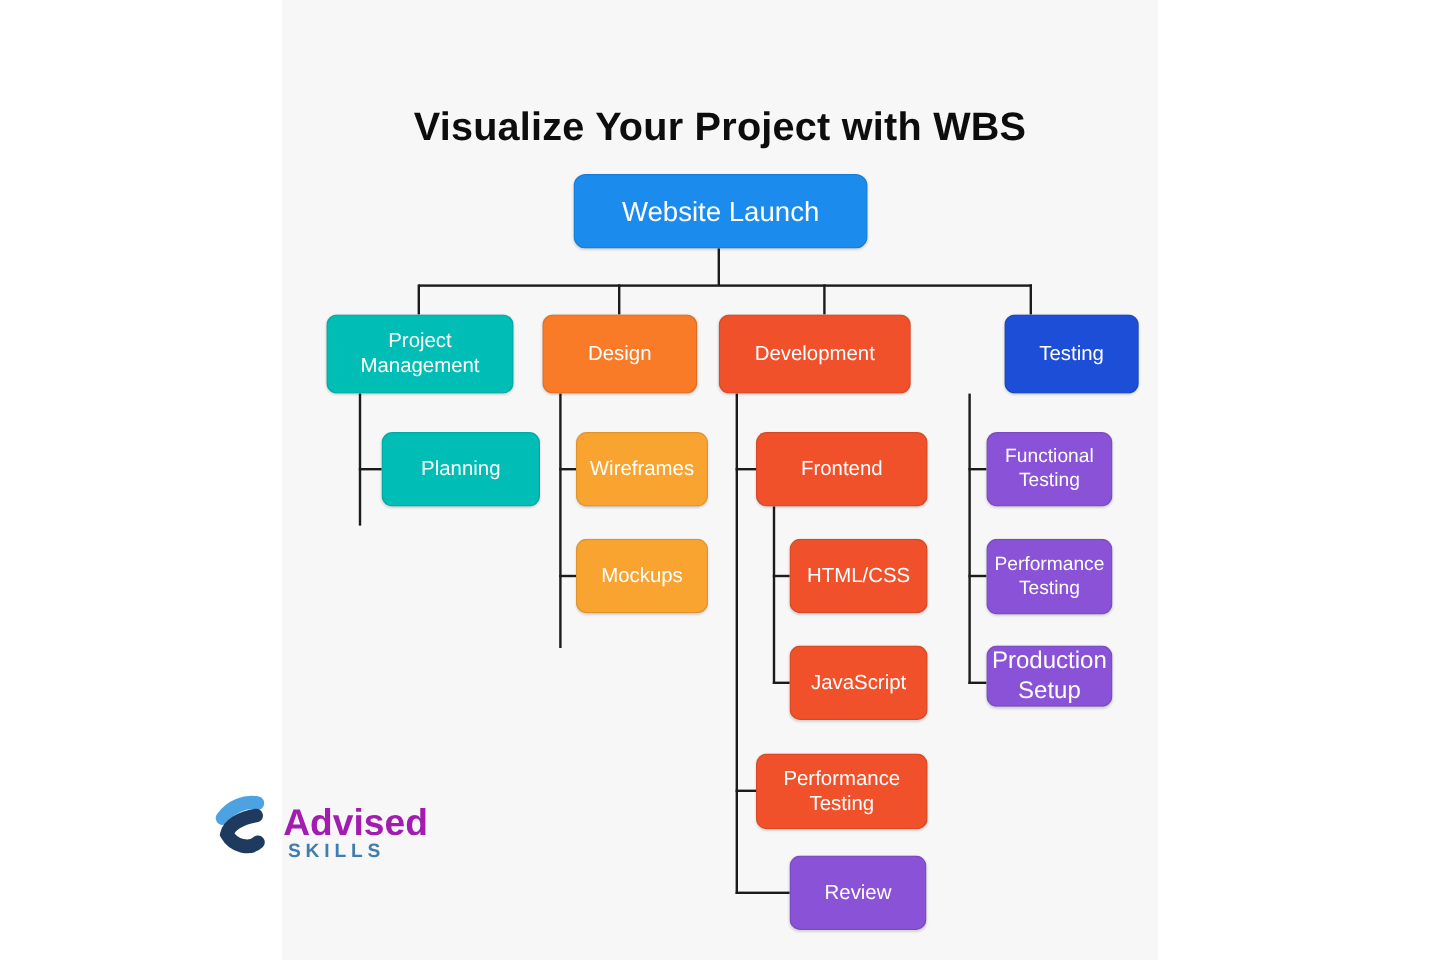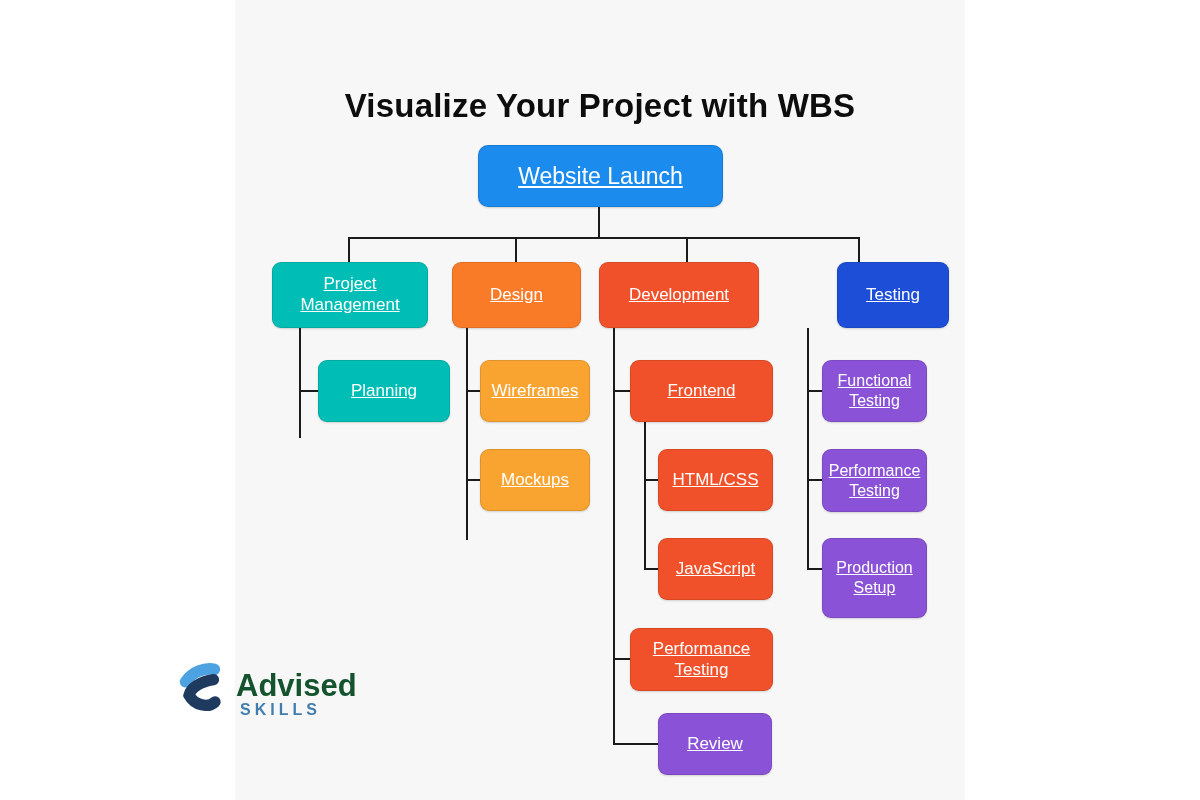--- a/index.html
+++ b/index.html
@@ -16,26 +16,25 @@
   .title-line {
     position:absolute; left:0; width:1200px; text-align:center;
     font-weight:bold; color:#0d0d0d; font-size:33px; letter-spacing:0.2px;
   }
   .node {
     position:absolute; display:flex; align-items:center; justify-content:center;
     text-align:center; color:#ffffff; border-radius:9px;
     font-size:17px; line-height:1.22; padding:4px 0; box-sizing:border-box;
     border:1px solid rgba(0,0,0,0.10);
     box-shadow:0 1px 2px rgba(0,0,0,0.15);
-    text-decoration:underline;
   }
   .node.root { font-size:23px; font-weight:500; border-radius:10px; }
   .vline, .hline { position:absolute; background:#1b1b1b; }
   .logo-name {
-    position:absolute; color:#14532d; font-weight:bold; font-size:31px;
+    position:absolute; color:#a21caf; font-weight:bold; font-size:31px;
   }
   .logo-sub {
     position:absolute; color:#417dad; font-weight:600; font-size:16px;
     letter-spacing:4px;
   }
 </style>
 </head>
 <body>
 
 <div class="canvas">
@@ -114,21 +113,21 @@
   <div class="node" style="left: 658px; top: 713px; width: 114px; height: 62px; background-color: rgb(138, 82, 214);">
     <span>Review</span>
   </div>
 
   <div class="node" style="left: 822px; top: 360px; width: 105px; height: 62px; font-size: 16px; background-color: rgb(138, 82, 214);">
     <span>Functional Testing</span>
   </div>
   <div class="node" style="left: 822px; top: 449px; width: 105px; height: 63px; font-size: 16px; background-color: rgb(138, 82, 214);">
     <span>Performance Testing</span>
   </div>
-  <div class="node" style="left: 822px; top: 538px; width: 105px; height: 80px; font-size: 16px; background-color: rgb(138, 82, 214);">
+  <div class="node" style="left: 822px; top: 538px; width: 105px; height: 51px; font-size: 20px; background-color: rgb(138, 82, 214);">
     <span>Production Setup</span>
   </div>
 
   <div style="position:absolute; left:172px; top:658px; width:230px; height:70px;">
     <svg width="58" height="58" viewBox="0 0 56 56" style="position:absolute; left:0; top:2px;">
       <path d="M13 21 C20 11 32 7 41 9" stroke="#4da3e2" stroke-width="11" fill="none" stroke-linecap="round"></path>
       <path d="M40 19 C27 21 18 27 16.5 34 C22 44 35 46.5 41.5 40.5" stroke="#1e3a5f" stroke-width="11" fill="none" stroke-linecap="round"></path>
     </svg>
     <span class="logo-name" style="left:64px; top:10px;">Advised</span>
     <span class="logo-sub" style="left:68px; top:43px;">SKILLS</span>

